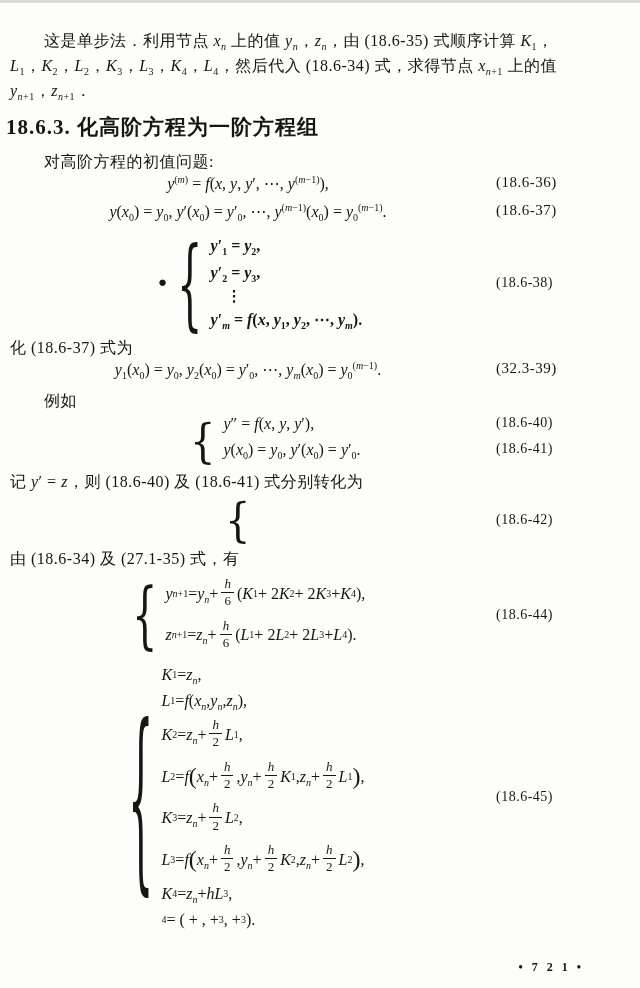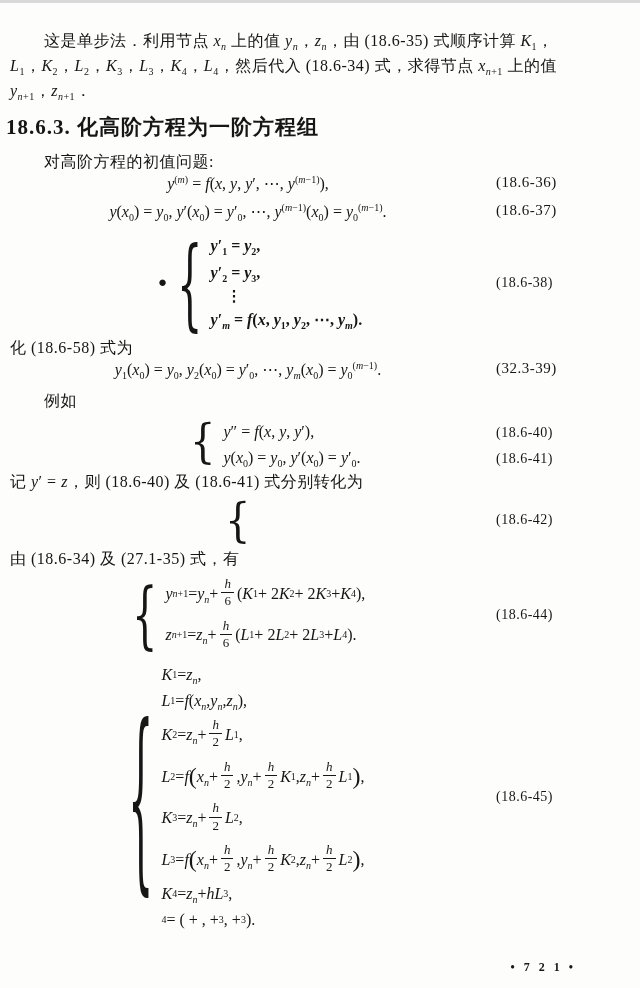--- a/index.html
+++ b/index.html
@@ -32,32 +32,32 @@
     display:inline-block; font-size:40px; line-height:48px; font-weight:400;
     transform:scaleY(var(--sy,1)); transform-origin:center;
     margin-right:8px; font-family:"DejaVu Serif",serif;
   }
   .scol { display:flex; flex-direction:column; }
   .scol.grow { flex:1; }
   .snum { margin-left:auto; flex:0 0 86px; width:86px; font-size:14px; letter-spacing:0.5px; }
   .m { font-size:16px; line-height:25px; padding:1px 0;font-weight:bold; }
   .mrow { font-size:16px; line-height:1; padding:5px 0; display:flex; align-items:center; flex-wrap:nowrap; white-space:nowrap; }
   .vd { padding-left:16px; line-height:18px; font-size:15px; }
-  .srow { display:flex; align-items:flex-end; width:100%; min-height:26px;gap:24px; }
+  .srow { display:flex; align-items:flex-start; width:100%; min-height:26px;gap:24px; }
   .sb { font-size:16px; }
   .blot { font-size:15px; margin-right:10px; line-height:1; }
   
   .fr { display:inline-flex; flex-direction:column; align-items:center; vertical-align:middle; margin:0 3px; line-height:1; }
   .fr .n { border-bottom:1px solid #161616; padding:0 3px 1px 3px; font-size:13px; line-height:1.1; }
   .fr .d { padding-top:1px; font-size:13px; line-height:1.1; }
   .mrow .fr { position:relative; top:-1px; }
   
   .bp { font-size:24px; font-weight:400; vertical-align:middle; line-height:1; position:relative; top:-1px; }
   .footer {
-    position:absolute; bottom:16px; right:64px;
+    position:absolute; bottom:16px; right:56px;
     font-size:12px; font-weight:bold; letter-spacing:3px;
   }
   .gap-s { height:2px; }
 </style>
 </head>
 <body>
 
 <div class="page">
 
   <div class="line indent">这是单步法．利用节点 <i>x<sub>n</sub></i> 上的值 <i>y<sub>n</sub></i>，<i>z<sub>n</sub></i>，由 (18.6-35) 式顺序计算 <i>K</i><sub>1</sub>，</div>
@@ -84,21 +84,21 @@
     <span class="sbrace" style="--sy:2.5;">{</span>
     <div class="scol">
       <div class="m"><i>y</i>′<sub>1</sub> = <i>y</i><sub>2</sub>,</div>
       <div class="m"><i>y</i>′<sub>2</sub> = <i>y</i><sub>3</sub>,</div>
       <div class="m vd">⋮</div>
       <div class="m"><i>y</i>′<sub><i>m</i></sub> = <i>f</i>(<i>x</i>, <i>y</i><sub>1</sub>, <i>y</i><sub>2</sub>, ⋯, <i>y<sub>m</sub></i>).</div>
     </div>
     <div class="snum">(18.6-38)</div>
   </div>
 
-  <div class="line">化 (18.6-58) 式为</div>
+  <div class="line">化 (18.6-37) 式为</div>
 
   <div class="eqrow">
     <div class="eb"><i>y</i><sub>1</sub>(<i>x</i><sub>0</sub>) = <i>y</i><sub>0</sub>, <i>y</i><sub>2</sub>(<i>x</i><sub>0</sub>) = <i>y</i>′<sub>0</sub>, ⋯, <i>y<sub>m</sub></i>(<i>x</i><sub>0</sub>) = <i>y</i><sub>0</sub><sup>(<i>m</i>−1)</sup>.</div>
     <div class="num">(32.3-39)</div>
   </div>
 
   <div class="line indent">例如</div>
 
   <div class="sys" style="padding-left:190px;">
     <span class="sbrace" style="--sy:1.15;">{</span>

